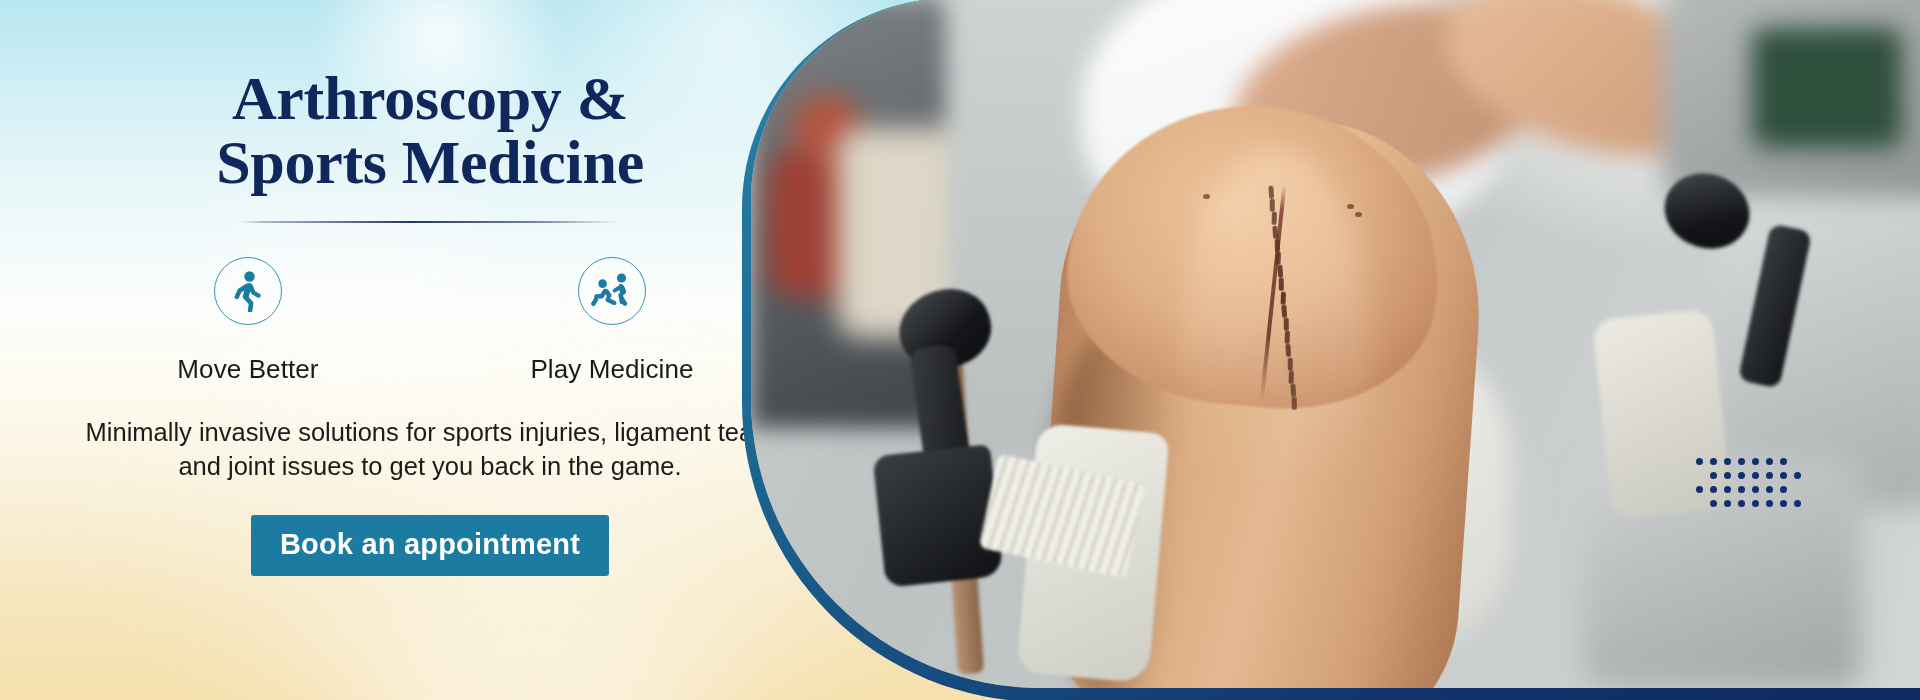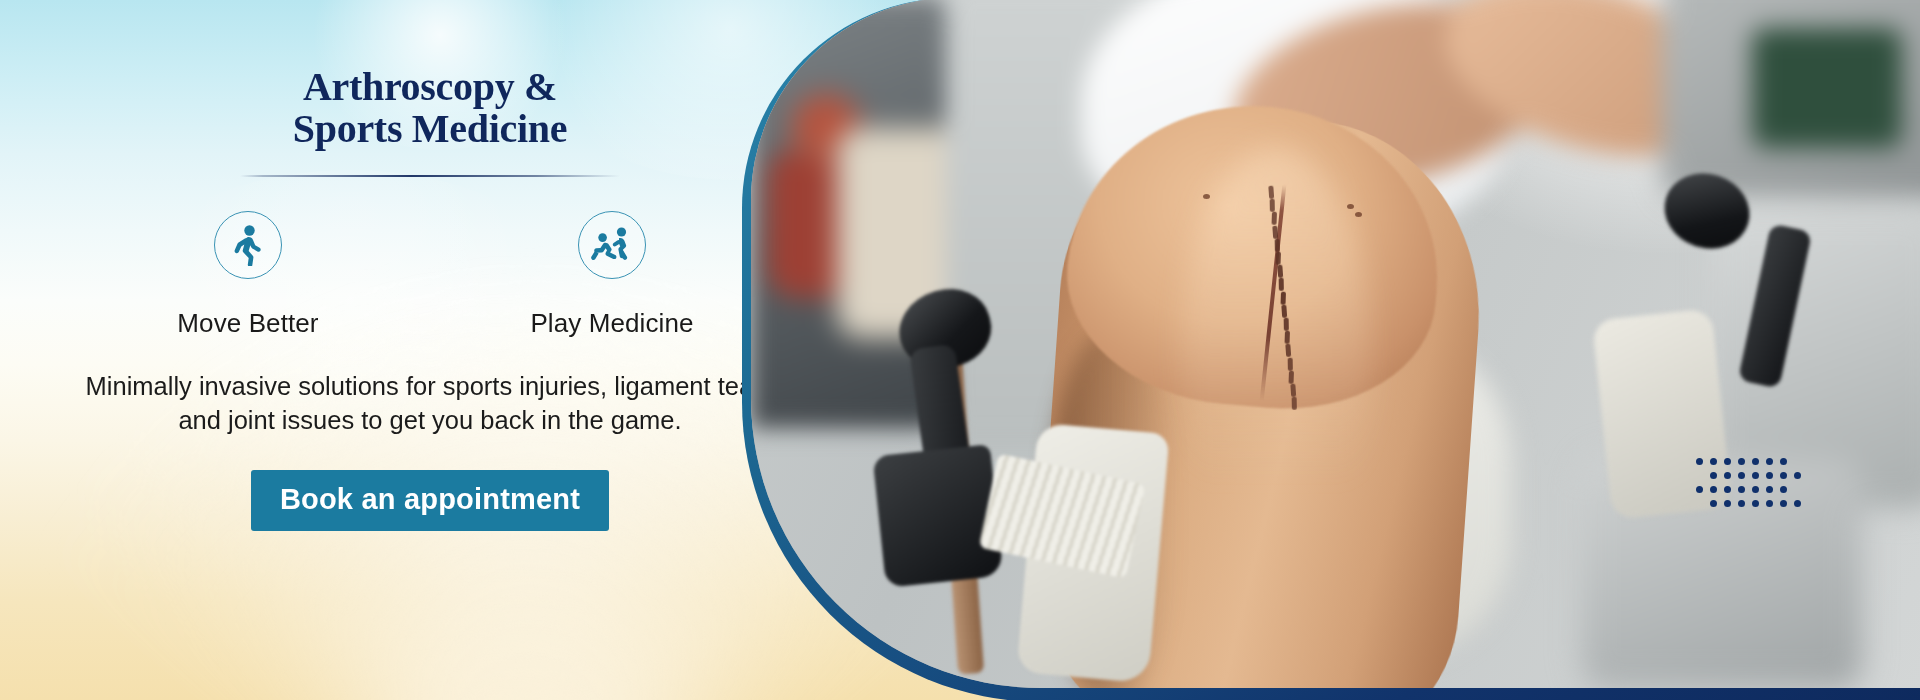--- a/index.html
+++ b/index.html
@@ -66,21 +66,21 @@
     width: 860px; height: 700px;
     display: flex;
     flex-direction: column;
     align-items: center;
     padding-top: 66px;
   }
 
   .headline {
     font-family: "Liberation Serif", "DejaVu Serif", serif;
     font-weight: 700;
-    font-size: 40px;
+    font-size: 62px;
     line-height: 1.04;
     color: #10275c;
     text-align: center;
     letter-spacing: -0.3px;
   }
   .headline .l2 { display: block; }
 
   .divider {
     margin-top: 26px;
     width: 380px; height: 2px;

